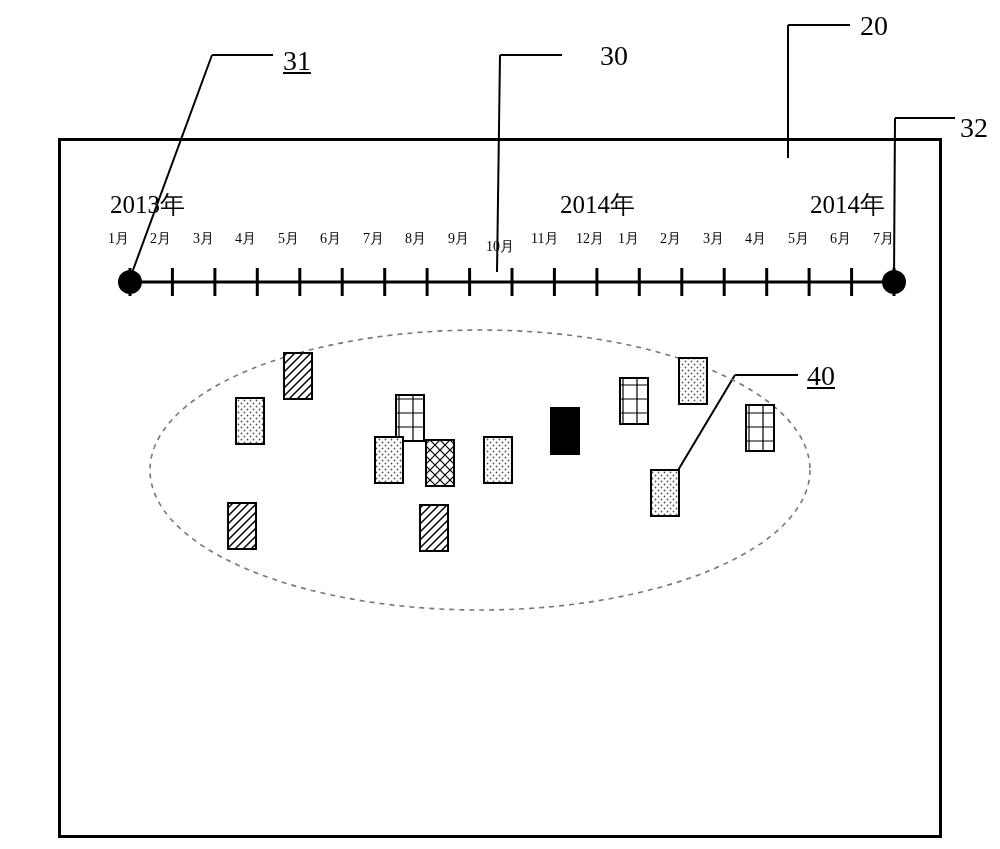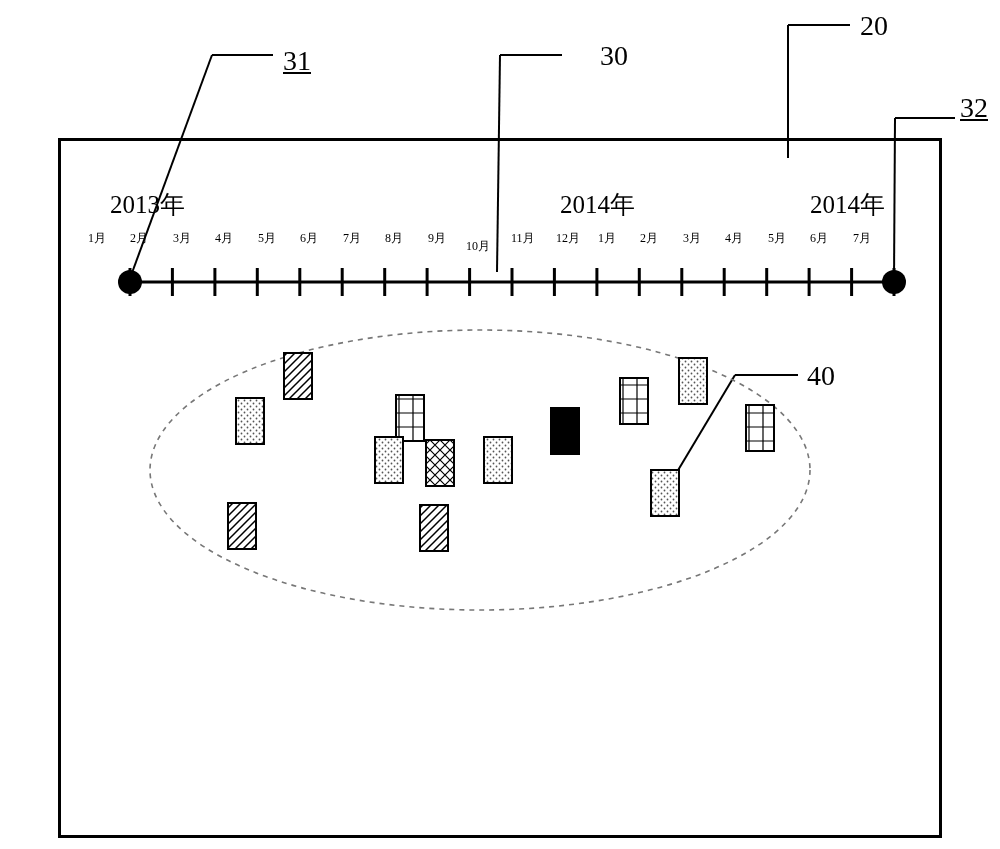--- a/index.html
+++ b/index.html
@@ -25,25 +25,25 @@
   }
   
   .year-label {
     position: absolute;
     font-size: 25px;
     color: #000;
   }
   
   .months-row {
     position: absolute;
-    left: 88px;
+    left: 108px;
     top: 230px;
     width: 830px;
     height: 24px;
-    font-size: 12px;
+    font-size: 14px;
     color: #000;
   }
   .month-label {
     position: absolute;
     top: 0;
     white-space: nowrap;
   }
   
   .callout-label {
     position: absolute;
@@ -158,22 +158,22 @@
       <rect class="patterned" x="420" y="505" width="28" height="46" fill="url(#pat-diag)"></rect>
     </g>
 
   </svg>
 
   <div class="panel"></div>
 
   <div class="callout-label" style="left:283px; top:45px;text-decoration:underline;">31</div>
   <div class="callout-label" style="left:600px; top:40px;">30</div>
   <div class="callout-label" style="left:860px; top:10px;">20</div>
-  <div class="callout-label" style="left:960px; top:92px;text-decoration:underline;">32</div>
-  <div class="callout-label" style="left:807px; top:360px;">40</div>
+  <div class="callout-label" style="left:960px; top:112px;">32</div>
+  <div class="callout-label" style="left:807px; top:360px;text-decoration:underline;">40</div>
 
   <div class="year-label" style="left:110px; top:188px;">2013年</div>
   <div class="year-label" style="left:560px; top:188px;">2014年</div>
   <div class="year-label" style="left:810px; top:188px;">2014年</div>
 
   <div class="months-row">
     <span class="month-label" style="left:0px;">1月</span>
     <span class="month-label" style="left:42px;">2月</span>
     <span class="month-label" style="left:85px;">3月</span>
     <span class="month-label" style="left:127px;">4月</span>

